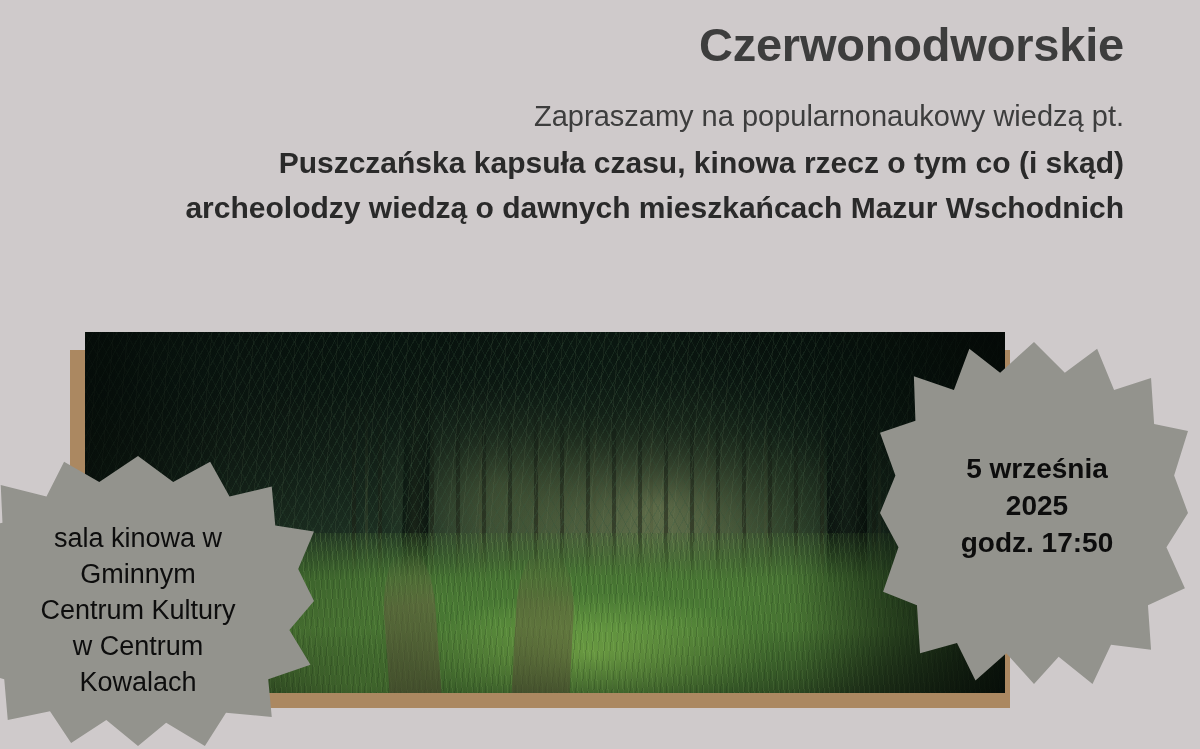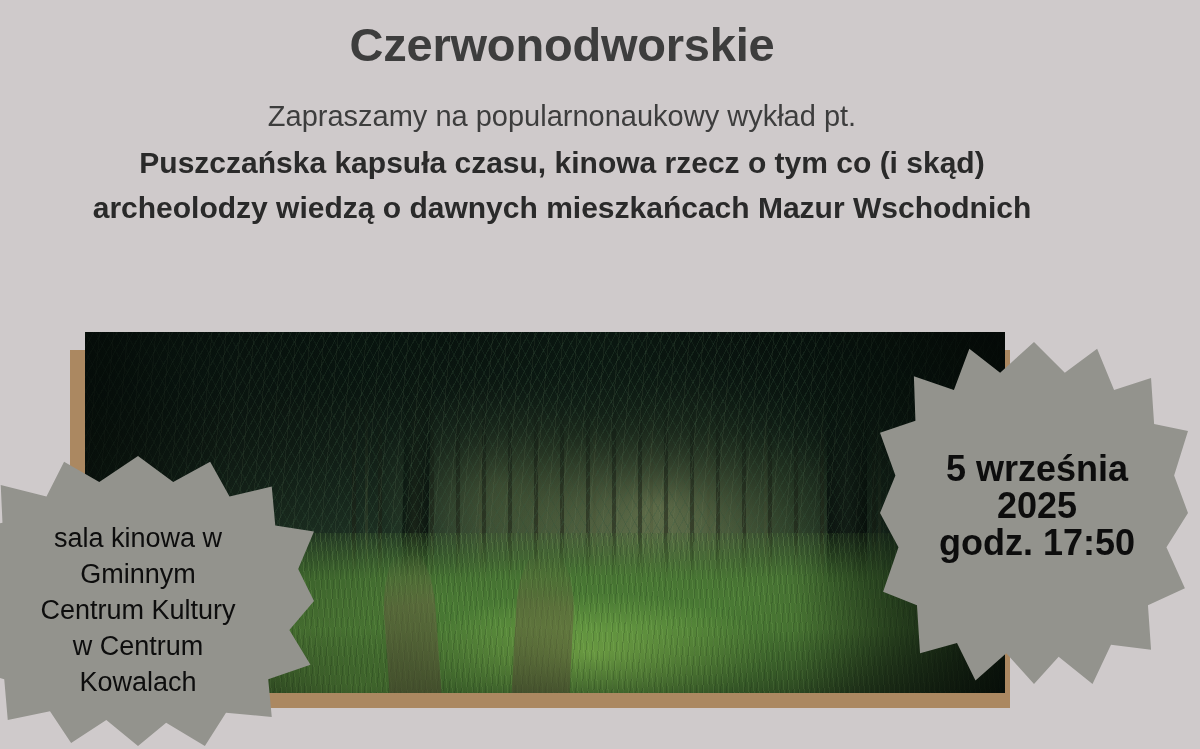--- a/index.html
+++ b/index.html
@@ -22,21 +22,21 @@
     height: 749px;
     background: #cfcacb;
     overflow: hidden;
   }
 
   
   .text-block {
     position: absolute;
     left: 0; top: 0;
     width: 1124px;
-    text-align: center;
+    text-align: right;
   }
   .title {
     color: #3d3d3d;
     font-weight: bold;
     font-size: 47px;
     line-height: 58px;
     letter-spacing: -0.2px;
     margin: 0;
     padding-top: 16px;
   }
@@ -237,36 +237,36 @@
     top: 520px;
     width: 268px;
     font-size: 27px;
     line-height: 36px;
     font-weight: normal;
   }
   .date-text {
     left: 912px;
     top: 450px;
     width: 250px;
-    font-size: 36px;
+    font-size: 28px;
     line-height: 37px;
     font-weight: bold;
   }
   .star-text span { display: block; }
 </style>
 </head>
 <body>
 
 <div id="poster">
 
   <div class="text-block">
     <h1 class="title">
       <span class="title-line">Czerwonodworskie</span>
     </h1>
-    <p class="invite">Zapraszamy na popularnonaukowy wykład pt.</p>
+    <p class="invite">Zapraszamy na popularnonaukowy wiedzą pt.</p>
     <p class="lecture">
       <span class="lecture-line">Puszczańska kapsuła czasu, kinowa rzecz o tym co (i skąd)</span>
       <span class="lecture-line">archeolodzy wiedzą o dawnych mieszkańcach Mazur Wschodnich</span>
     </p>
   </div>
 
   <div class="accent-bar"></div>
 
   <div class="photo">
     <div class="photo-inner">

